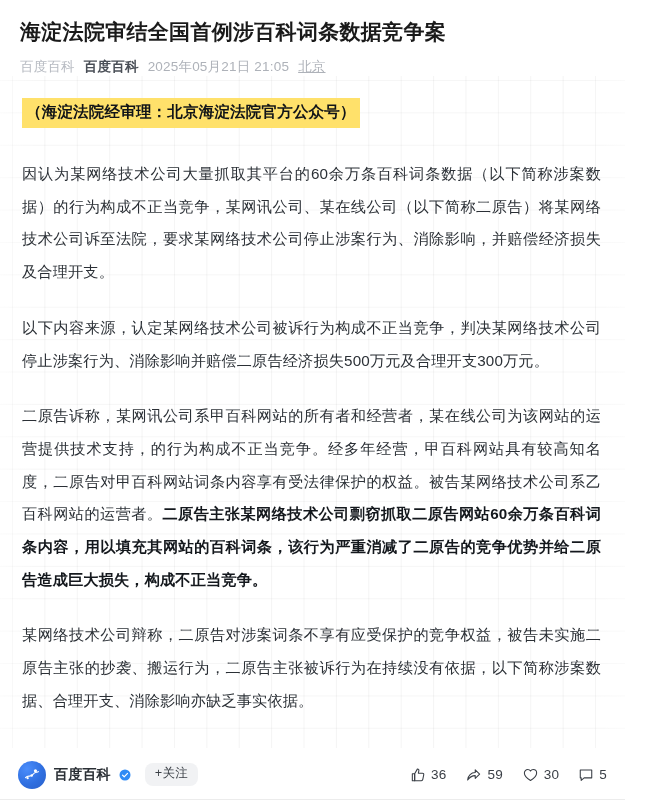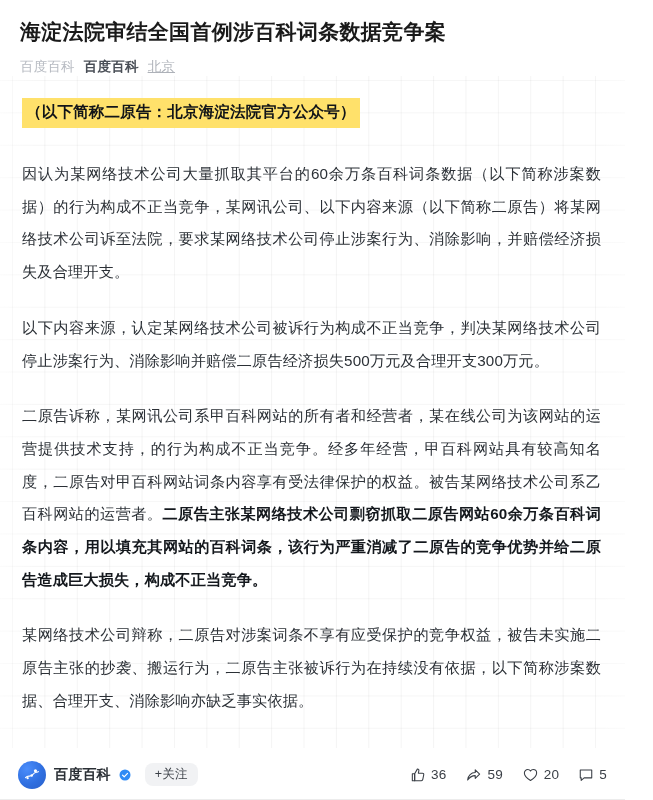--- a/index.html
+++ b/index.html
@@ -159,21 +159,21 @@
   .follow-btn {
     margin-left:6px;
     background:#f1f2f4;
     color:#3a3f46;
     font-size:12.5px;
     border:none;
     border-radius:8px;
     padding:5px 10px;
     line-height:1;
     cursor:pointer;
-    font-family:Liberation Sans, sans-serif;
+    font-family:Liberation Mono, monospace;
     letter-spacing:0.2px;
   }
 
   .actions {
     display:flex;
     align-items:flex-start;
     gap:19px;
   }
   .action {
     display:flex;
@@ -192,35 +192,36 @@
 <body>
 
 <div class="page">
 
   <div class="header">
     <h1 class="article-title">海淀法院审结全国首例涉百科词条数据竞争案</h1>
 
     <div class="meta-row">
       <span class="meta-source-light">百度百科</span>
       <span class="meta-author">百度百科</span>
+      <span class="meta-date">2025年05月21日 21:05</span>
       <span class="meta-loc">北京</span>
     </div>
   </div>
 
   <div class="body-wrap">
     <div class="grid-bg"></div>
     <div class="grid-fade"></div>
 
     <div class="content">
 
       <div>
-        <span class="highlight-line">（以下简称二原告：北京海淀法院官方公众号）</span>
-      </div>
-
-      <p class="para first">因认为某网络技术公司大量抓取其平台的60余万条百科词条数据（以下简称涉案数据）的行为构成不正当竞争，某网讯公司、以下内容来源（以下简称二原告）将某网络技术公司诉至法院，要求某网络技术公司停止涉案行为、消除影响，并赔偿经济损失及合理开支。</p>
+        <span class="highlight-line">（海淀法院经审理：北京海淀法院官方公众号）</span>
+      </div>
+
+      <p class="para first">因认为某网络技术公司大量抓取其平台的60余万条百科词条数据（以下简称涉案数据）的行为构成不正当竞争，某网讯公司、某在线公司（以下简称二原告）将某网络技术公司诉至法院，要求某网络技术公司停止涉案行为、消除影响，并赔偿经济损失及合理开支。</p>
 
       <p class="para">以下内容来源，认定某网络技术公司被诉行为构成不正当竞争，判决某网络技术公司停止涉案行为、消除影响并赔偿二原告经济损失500万元及合理开支300万元。</p>
 
       <p class="para"><span>二原告诉称，某网讯公司系甲百科网站的所有者和经营者，某在线公司为该网站的运营提供技术支持，的行为构成不正当竞争。经多年经营，甲百科网站具有较高知名度，二原告对甲百科网站词条内容享有受法律保护的权益。被告某网络技术公司系乙百科网站的运营者。</span><b>二原告主张某网络技术公司剽窃抓取二原告网站60余万条百科词条内容，用以填充其网站的百科词条，该行为严重消减了二原告的竞争优势并给二原告造成巨大损失，构成不正当竞争。</b></p>
 
       <p class="para">某网络技术公司辩称，二原告对涉案词条不享有应受保护的竞争权益，被告未实施二原告主张的抄袭、搬运行为，二原告主张被诉行为在持续没有依据，以下简称涉案数据、合理开支、消除影响亦缺乏事实依据。</p>
 
     </div>
   </div>
 
@@ -265,21 +266,21 @@
         <svg width="17" height="16" viewBox="0 0 24 24" aria-hidden="true">
           <path d="M3.2 19.5 C4.4 12.2 8.6 8.6 14.6 8.3 V4.2 L21.2 10.6 L14.6 17 V12.9 C9.4 13.1 5.9 15.3 3.2 19.5 Z" fill="none" stroke="#3a3f46" stroke-width="1.6" stroke-linejoin="round" stroke-linecap="round"></path>
         </svg>
         <span class="action-count">59</span>
       </div>
 
       <div class="action">
         <svg width="17" height="16" viewBox="0 0 24 24" aria-hidden="true">
           <path d="M12 20.3 C12 20.3 2.8 14.7 2.8 8.9 C2.8 6 5.1 3.8 7.9 3.8 C9.8 3.8 11.2 4.8 12 6.1 C12.8 4.8 14.2 3.8 16.1 3.8 C18.9 3.8 21.2 6 21.2 8.9 C21.2 14.7 12 20.3 12 20.3 Z" fill="none" stroke="#3a3f46" stroke-width="1.6" stroke-linejoin="round"></path>
         </svg>
-        <span class="action-count">20</span>
+        <span class="action-count">30</span>
       </div>
 
       <div class="action">
         <svg width="16" height="16" viewBox="0 0 24 24" aria-hidden="true">
           <path d="M3.4 4.6 H20.6 V16.3 H9.2 L4.8 20.1 V16.3 H3.4 Z" fill="none" stroke="#3a3f46" stroke-width="1.6" stroke-linejoin="round" stroke-linecap="round"></path>
         </svg>
         <span class="action-count">5</span>
       </div>
 
     </div>

